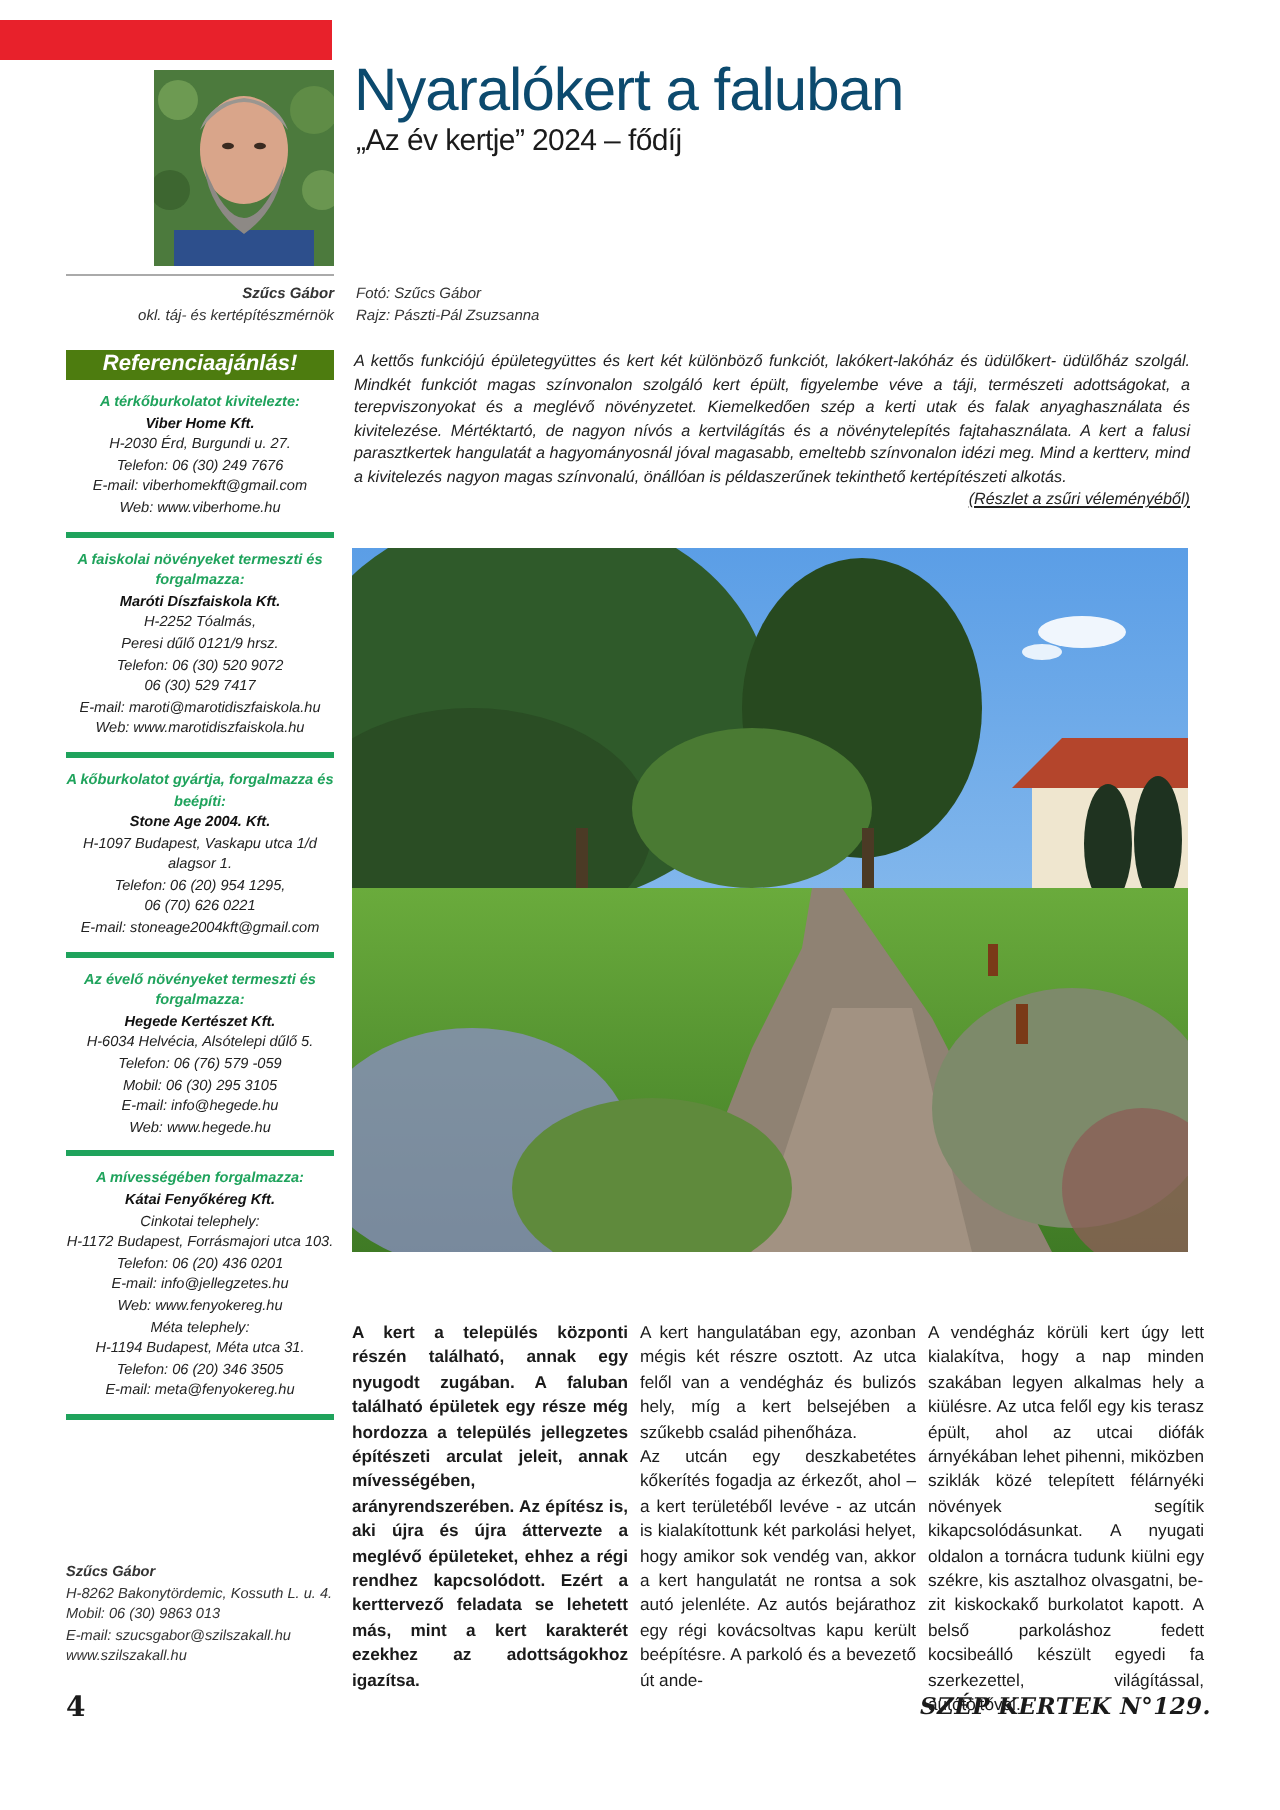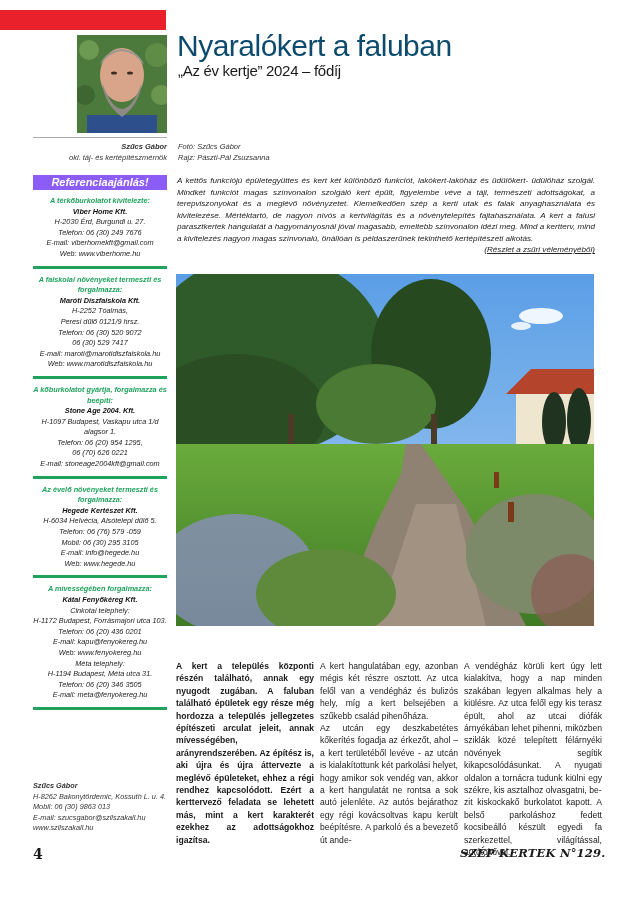--- a/index.html
+++ b/index.html
@@ -13,21 +13,21 @@
   #portrait-rule { left: 33px; top: 137px; width: 134px; height: 1px; background: #aaaaaa; }
 
   #title { left: 177px; top: 32px; font-size: 30px; line-height: 28px; letter-spacing: -0.5px; color: #0c4a6e; }
   #subtitle { left: 178px; top: 62px; font-size: 15px; line-height: 18px; letter-spacing: -0.3px; color: #1a1a1a; }
 
   #author-block { left: 33px; top: 141px; width: 134px; text-align: right; font-style: italic; font-size: 7.5px; line-height: 11px; color: #333; }
   #author-block .name { font-weight: bold; }
   #credits { left: 178px; top: 141px; font-style: italic; font-size: 7.5px; line-height: 11px; color: #333; }
 
   #sidebar { left: 33px; top: 175px; width: 134px; font-size: 7.3px; line-height: 10.6px; font-style: italic; text-align: center; color: #222; }
-  #ref-head { background: #8b5cf6; color: #fff; font-weight: bold; font-size: 11px; line-height: 15px; text-align: center; margin-bottom: 4px; }
+  #ref-head { background: #4d7c0f; color: #fff; font-weight: bold; font-size: 11px; line-height: 15px; text-align: center; margin-bottom: 4px; }
   .ref { padding: 2px 0 6px 0; border-bottom: 3px solid #1fa35c; margin-bottom: 4px; }
   .ref .lead { color: #1fa35c; font-weight: bold; }
   .ref .co { font-weight: bold; color: #111; }
 
   #contact { left: 33px; top: 781px; font-style: italic; font-size: 7.3px; line-height: 10.5px; color: #333; }
   #contact .name { font-weight: bold; }
 
   #intro { left: 177px; top: 175px; width: 418px; font-style: italic; font-size: 8.1px; line-height: 11.5px; text-align: justify; color: #222; }
   #intro .src { text-align: right; display: block; text-decoration: underline; }
 
@@ -115,21 +115,21 @@
         <div>Mobil: 06 (30) 295 3105</div>
         <div>E-mail: info@hegede.hu</div>
         <div>Web: www.hegede.hu</div>
       </div>
       <div class="ref">
         <div class="lead">A mívességében forgalmazza:</div>
         <div class="co">Kátai Fenyőkéreg Kft.</div>
         <div>Cinkotai telephely:</div>
         <div>H-1172 Budapest, Forrásmajori utca 103.</div>
         <div>Telefon: 06 (20) 436 0201</div>
-        <div>E-mail: kapu@fenyokereg.hu</div>
+        <div>E-mail: info@jellegzetes.hu</div>
         <div>Web: www.fenyokereg.hu</div>
         <div>Méta telephely:</div>
         <div>H-1194 Budapest, Méta utca 31.</div>
         <div>Telefon: 06 (20) 346 3505</div>
         <div>E-mail: meta@fenyokereg.hu</div>
       </div>
     </div>
 </div>
 
 <div id="contact" class="abs">

